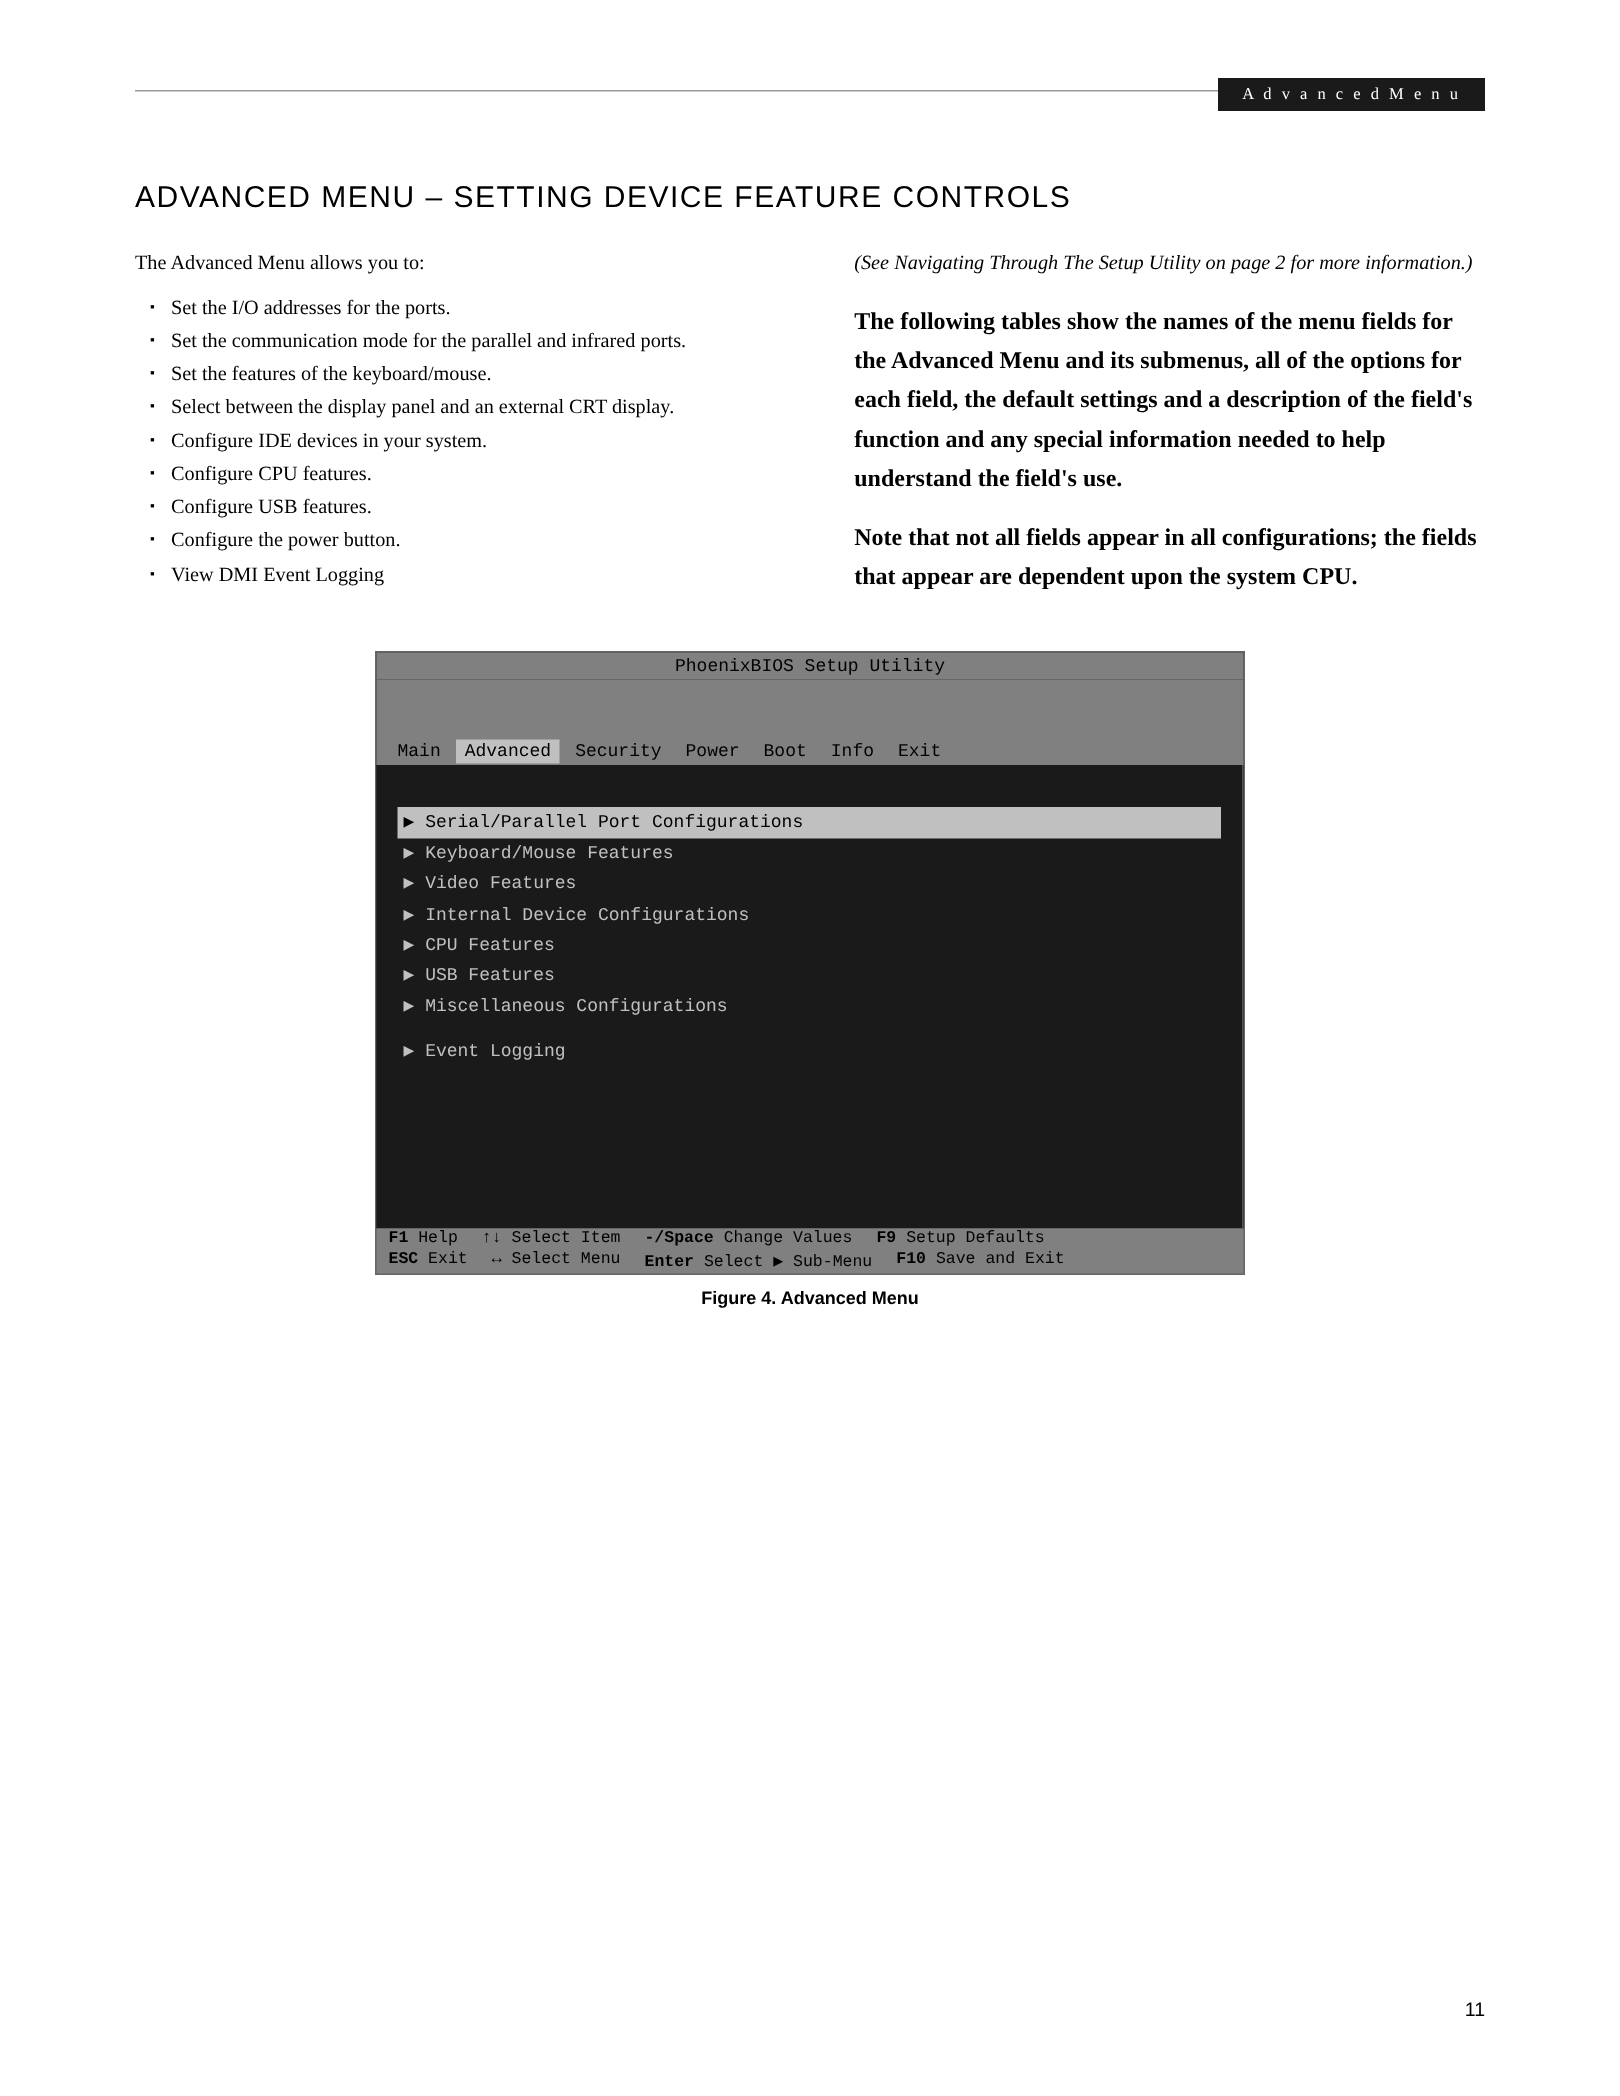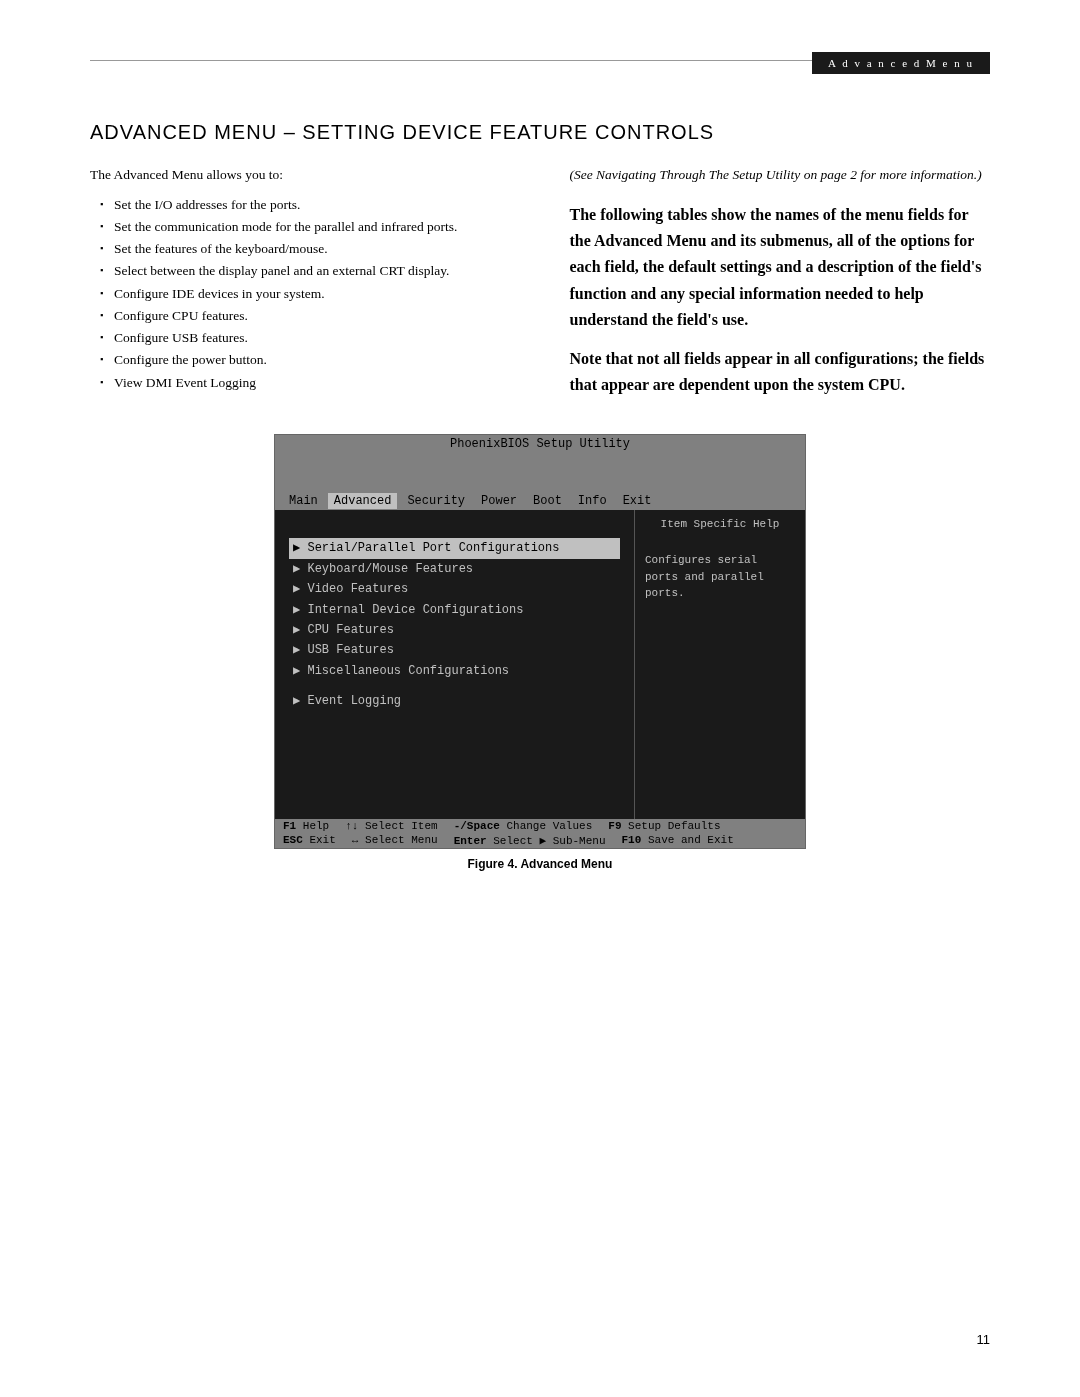--- a/index.html
+++ b/index.html
@@ -105,21 +105,21 @@
       font-size: 16px;
       line-height: 1.65;
       margin-bottom: 12px;
       font-weight: bold;
     }
 
     
     .bios-container {
       border: 1px solid #666;
       background: #1a1a1a;
-      width: 532px;
+      width: 580px;
       margin: 24px auto 8px auto;
       font-family: 'Courier New', Courier, monospace;
       font-size: 12px;
       color: #c0c0c0;
     }
 
     .bios-title-bar {
       background: #808080;
       color: #000;
       text-align: center;
@@ -296,25 +296,20 @@
         <div class="bios-menu-option">▶ Video Features</div>
         <div class="bios-menu-option">▶ Internal Device Configurations</div>
         <div class="bios-menu-option">▶ CPU Features</div>
         <div class="bios-menu-option">▶ USB Features</div>
         <div class="bios-menu-option">▶ Miscellaneous Configurations</div>
         <div class="bios-spacer"></div>
         <div class="bios-menu-option">▶ Event Logging</div>
         <div style="height:80px;"></div>
       </div>
 
-      <div class="bios-help-panel">
-        <div class="bios-help-title">Item Specific Help</div>
-        <br>
-        <div class="bios-help-text">Configures serial ports and parallel ports.</div>
-      </div>
     </div>
 
     <div style="background:#808080;">
       <div class="bios-footer-row">
         <span class="bios-footer-item"><span class="bios-key">F1</span> Help</span>
         <span class="bios-footer-item"><span class="bios-key">↑↓</span> Select Item</span>
         <span class="bios-footer-item"><span class="bios-key">-/Space</span> Change Values</span>
         <span class="bios-footer-item"><span class="bios-key">F9</span> Setup Defaults</span>
       </div>
       <div class="bios-footer-row">

